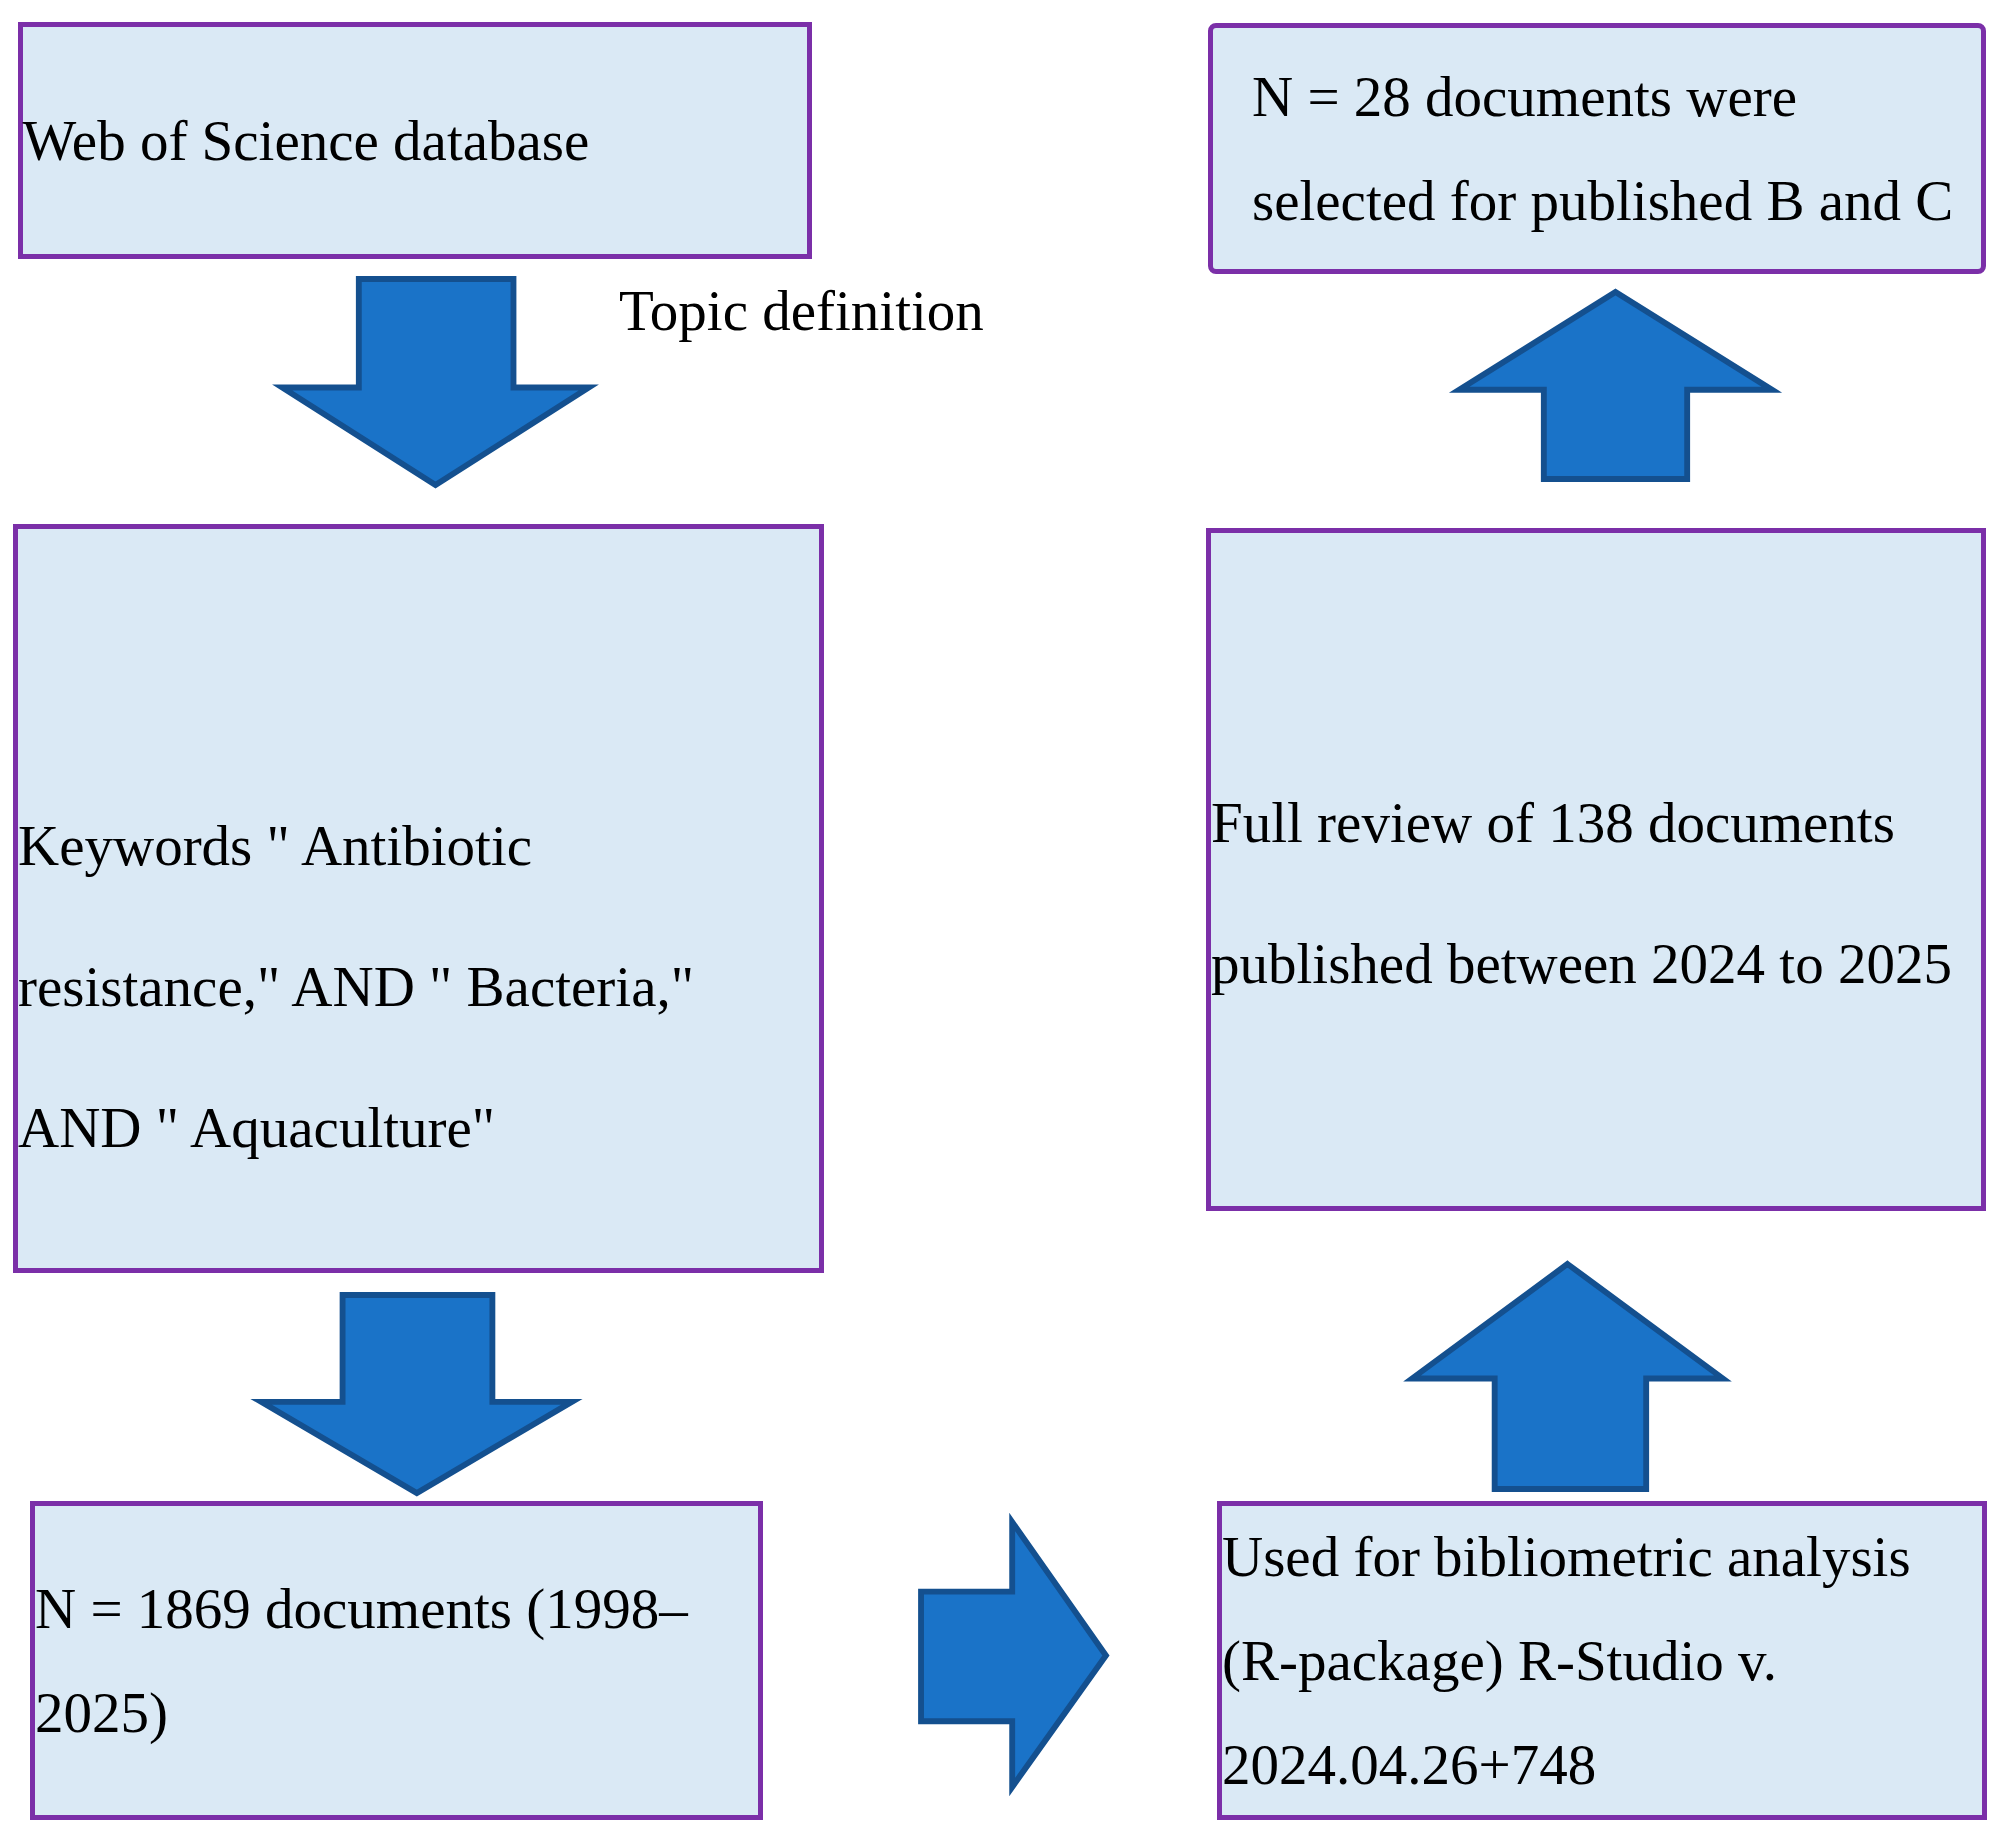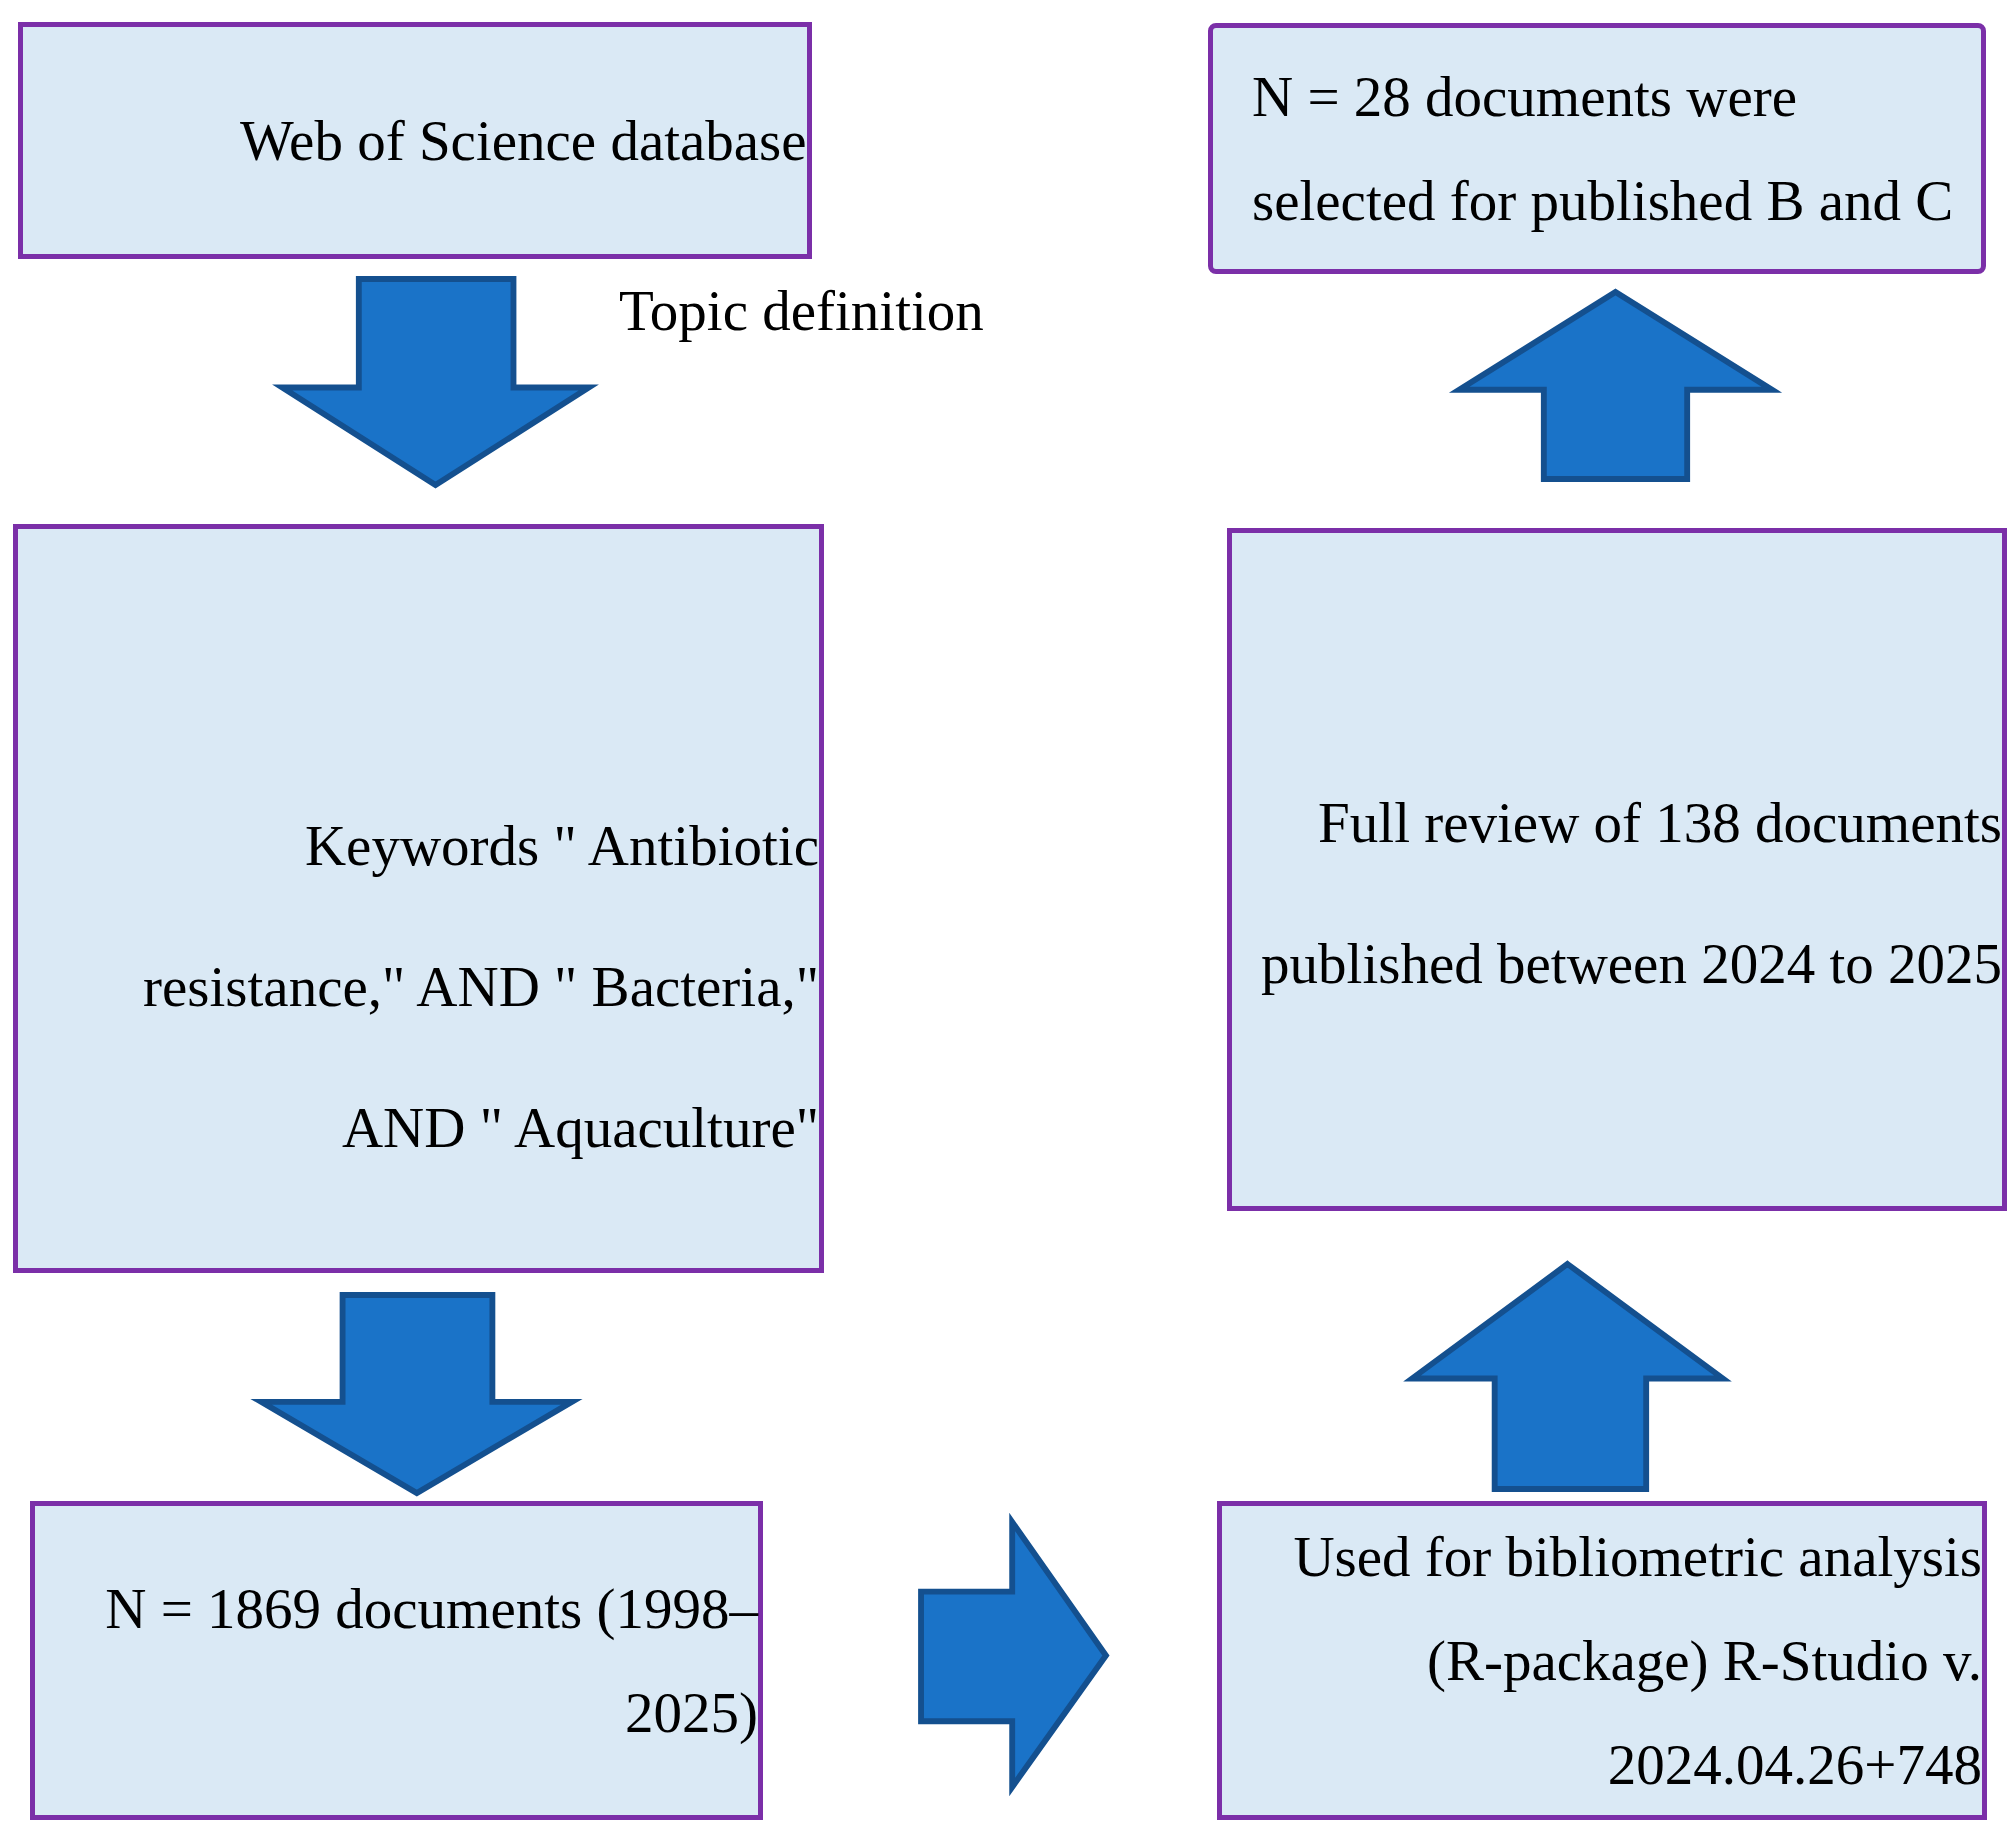--- a/index.html
+++ b/index.html
@@ -20,21 +20,21 @@
     color: var(--text);
   }
   .box {
     position: absolute;
     box-sizing: border-box;
     background: var(--box-fill);
     border: 5.9px solid var(--box-border);
     display: flex;
     flex-direction: column;
     justify-content: center;
-    align-items: flex-end;
+    align-items: flex-start;
   }
   .box .line {
     font-size: 57px;
     line-height: 141px;
     white-space: nowrap;
     text-align: center;
   }
   .box.short .line { line-height: 104px; }
   .box.left-align { align-items: flex-start; }
   .box.left-align .line { text-align: left; }
@@ -89,21 +89,21 @@
   <div class="box short" style="left:1217px; top:1501px; width:770px; height:319px;">
     <div class="line">Used for bibliometric analysis</div>
     <div class="line">(R-package) R-Studio v.</div>
     <div class="line">2024.04.26+748</div>
   </div>
 
   <svg class="arrow-svg" style="left:1412px; top:1264px;" width="311" height="225" viewBox="0 0 478 346">
     <polygon points="239,0 478,176 360,176 360,346 127,346 127,176 0,176"></polygon>
   </svg>
 
-  <div class="box" style="left:1206px; top:528px; width:780px; height:683px; padding-top:46px;margin-left:21px;">
+  <div class="box" style="left:1206px; top:528px; width:780px; height:683px; padding-top:46px;">
     <div class="line">Full review of 138 documents</div>
     <div class="line">published between 2024 to 2025</div>
   </div>
 
   <svg class="arrow-svg" style="left:1459px; top:292px;" width="313" height="187" viewBox="0 0 480 287">
     <polygon points="240,0 480,150 350,150 350,287 130,287 130,150 0,150"></polygon>
   </svg>
 
   <div class="box short left-align" style="left:1208px; top:23px; width:778px; height:251px; padding-left:39px;border-radius:8px;">
     <div class="line">N = 28 documents were</div>

